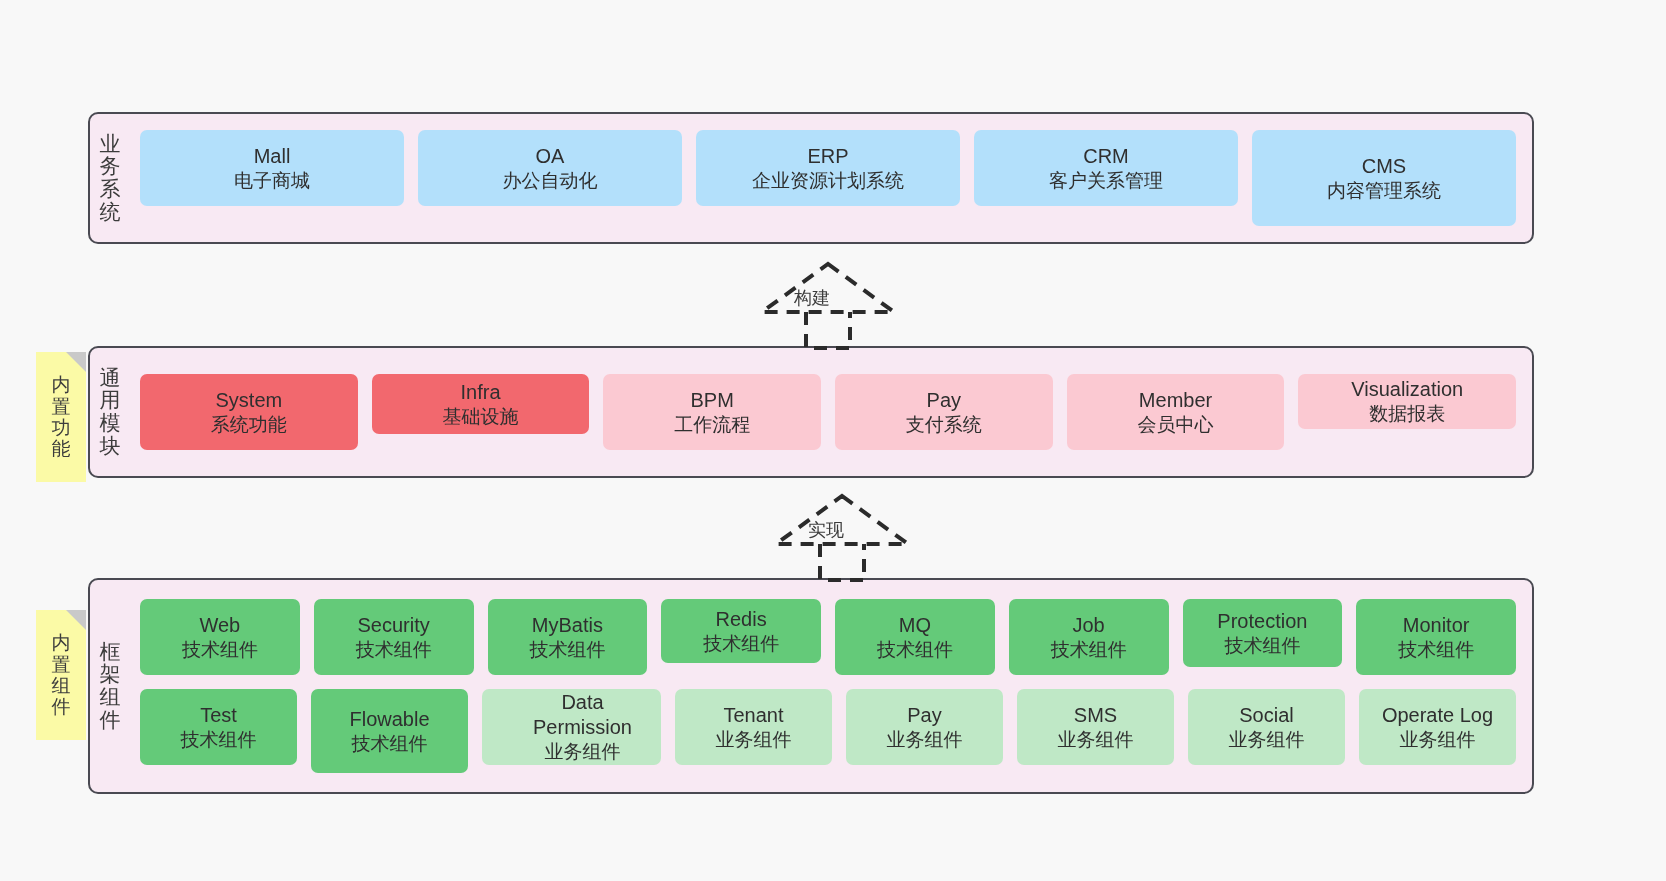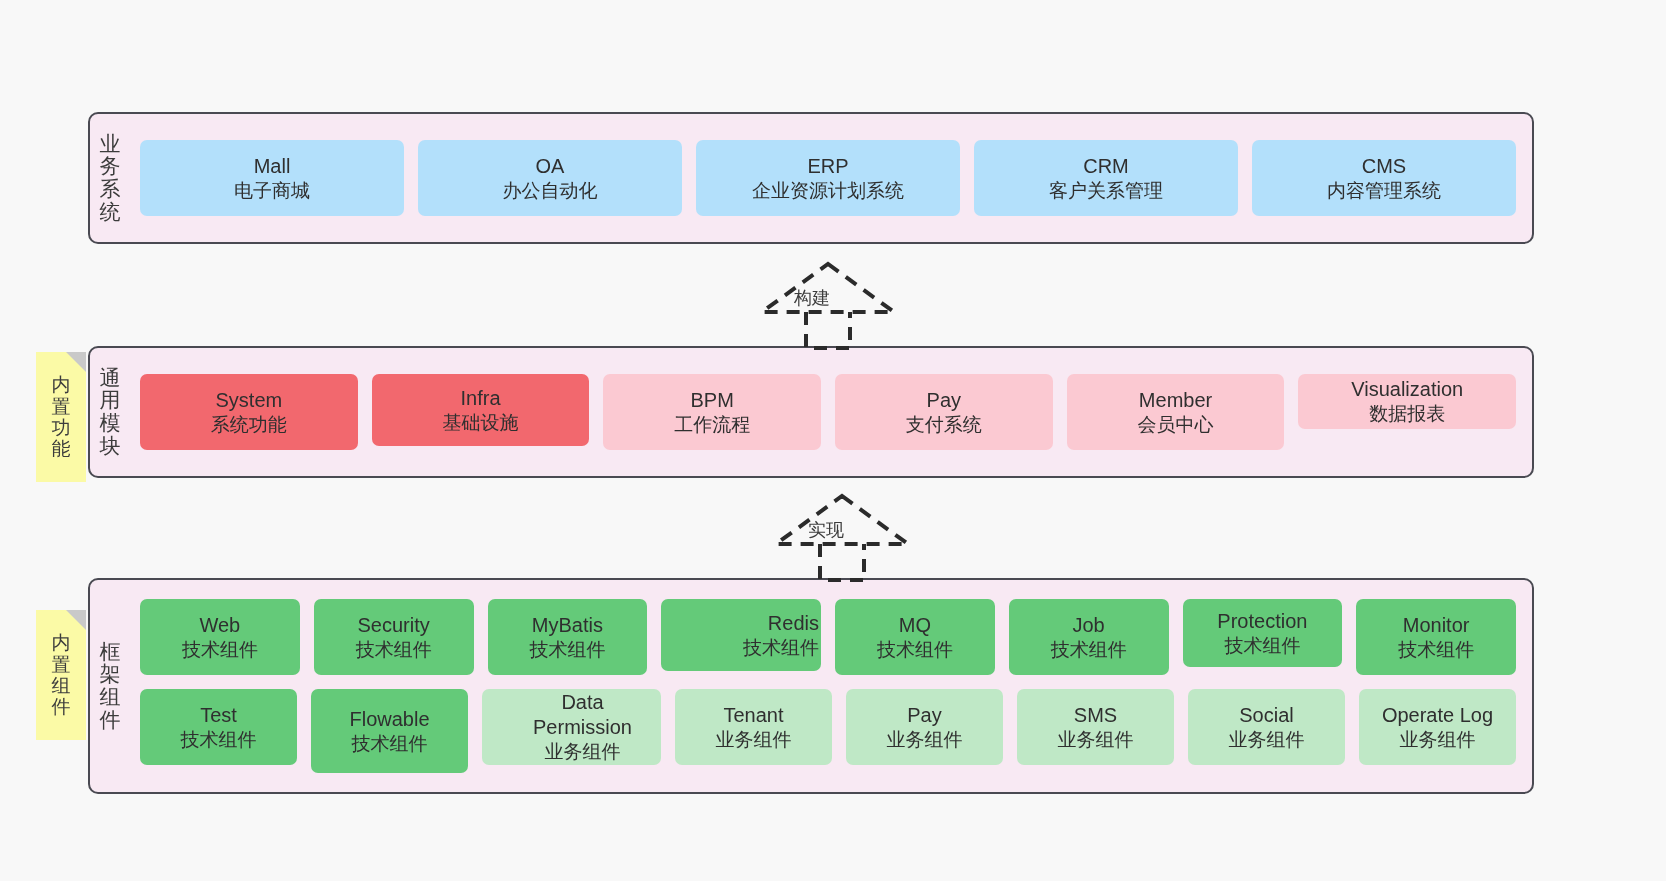--- a/index.html
+++ b/index.html
@@ -155,21 +155,21 @@
           <div class="cn">办公自动化</div>
         </div>
         <div class="cell c-blue" style="height:76px;">
           <div class="en">ERP</div>
           <div class="cn">企业资源计划系统</div>
         </div>
         <div class="cell c-blue" style="height:76px;">
           <div class="en">CRM</div>
           <div class="cn">客户关系管理</div>
         </div>
-        <div class="cell c-blue" style="height:76px;">
+        <div class="cell c-blue" style="height:96px;">
           <div class="en">CMS</div>
           <div class="cn">内容管理系统</div>
         </div>
       </div>
     </div>
   </div>
 
   <div class="arrow" style="left:758px; top:258px; width:140px; height:92px;">
     <svg width="140" height="92" viewBox="0 0 140 92">
 
@@ -194,21 +194,21 @@
       <span>用</span>
       <span>模</span>
       <span>块</span>
     </div>
     <div class="cells">
       <div class="cell-row">
         <div class="cell c-red" style="height:76px;">
           <div class="en">System</div>
           <div class="cn">系统功能</div>
         </div>
-        <div class="cell c-red" style="height:72px;">
+        <div class="cell c-red" style="height:60px;">
           <div class="en">Infra</div>
           <div class="cn">基础设施</div>
         </div>
         <div class="cell c-pink" style="height:76px;">
           <div class="en">BPM</div>
           <div class="cn">工作流程</div>
         </div>
         <div class="cell c-pink" style="height:76px;">
           <div class="en">Pay</div>
           <div class="cn">支付系统</div>
@@ -256,21 +256,21 @@
           <div class="cn">技术组件</div>
         </div>
         <div class="cell c-green" style="height:76px;">
           <div class="en">Security</div>
           <div class="cn">技术组件</div>
         </div>
         <div class="cell c-green" style="height:76px;">
           <div class="en">MyBatis</div>
           <div class="cn">技术组件</div>
         </div>
-        <div class="cell c-green" style="height:72px;align-items:flex-end;">
+        <div class="cell c-green" style="height:64px;">
           <div class="en">Redis</div>
           <div class="cn">技术组件</div>
         </div>
         <div class="cell c-green" style="height:76px;">
           <div class="en">MQ</div>
           <div class="cn">技术组件</div>
         </div>
         <div class="cell c-green" style="height:76px;">
           <div class="en">Job</div>
           <div class="cn">技术组件</div>

